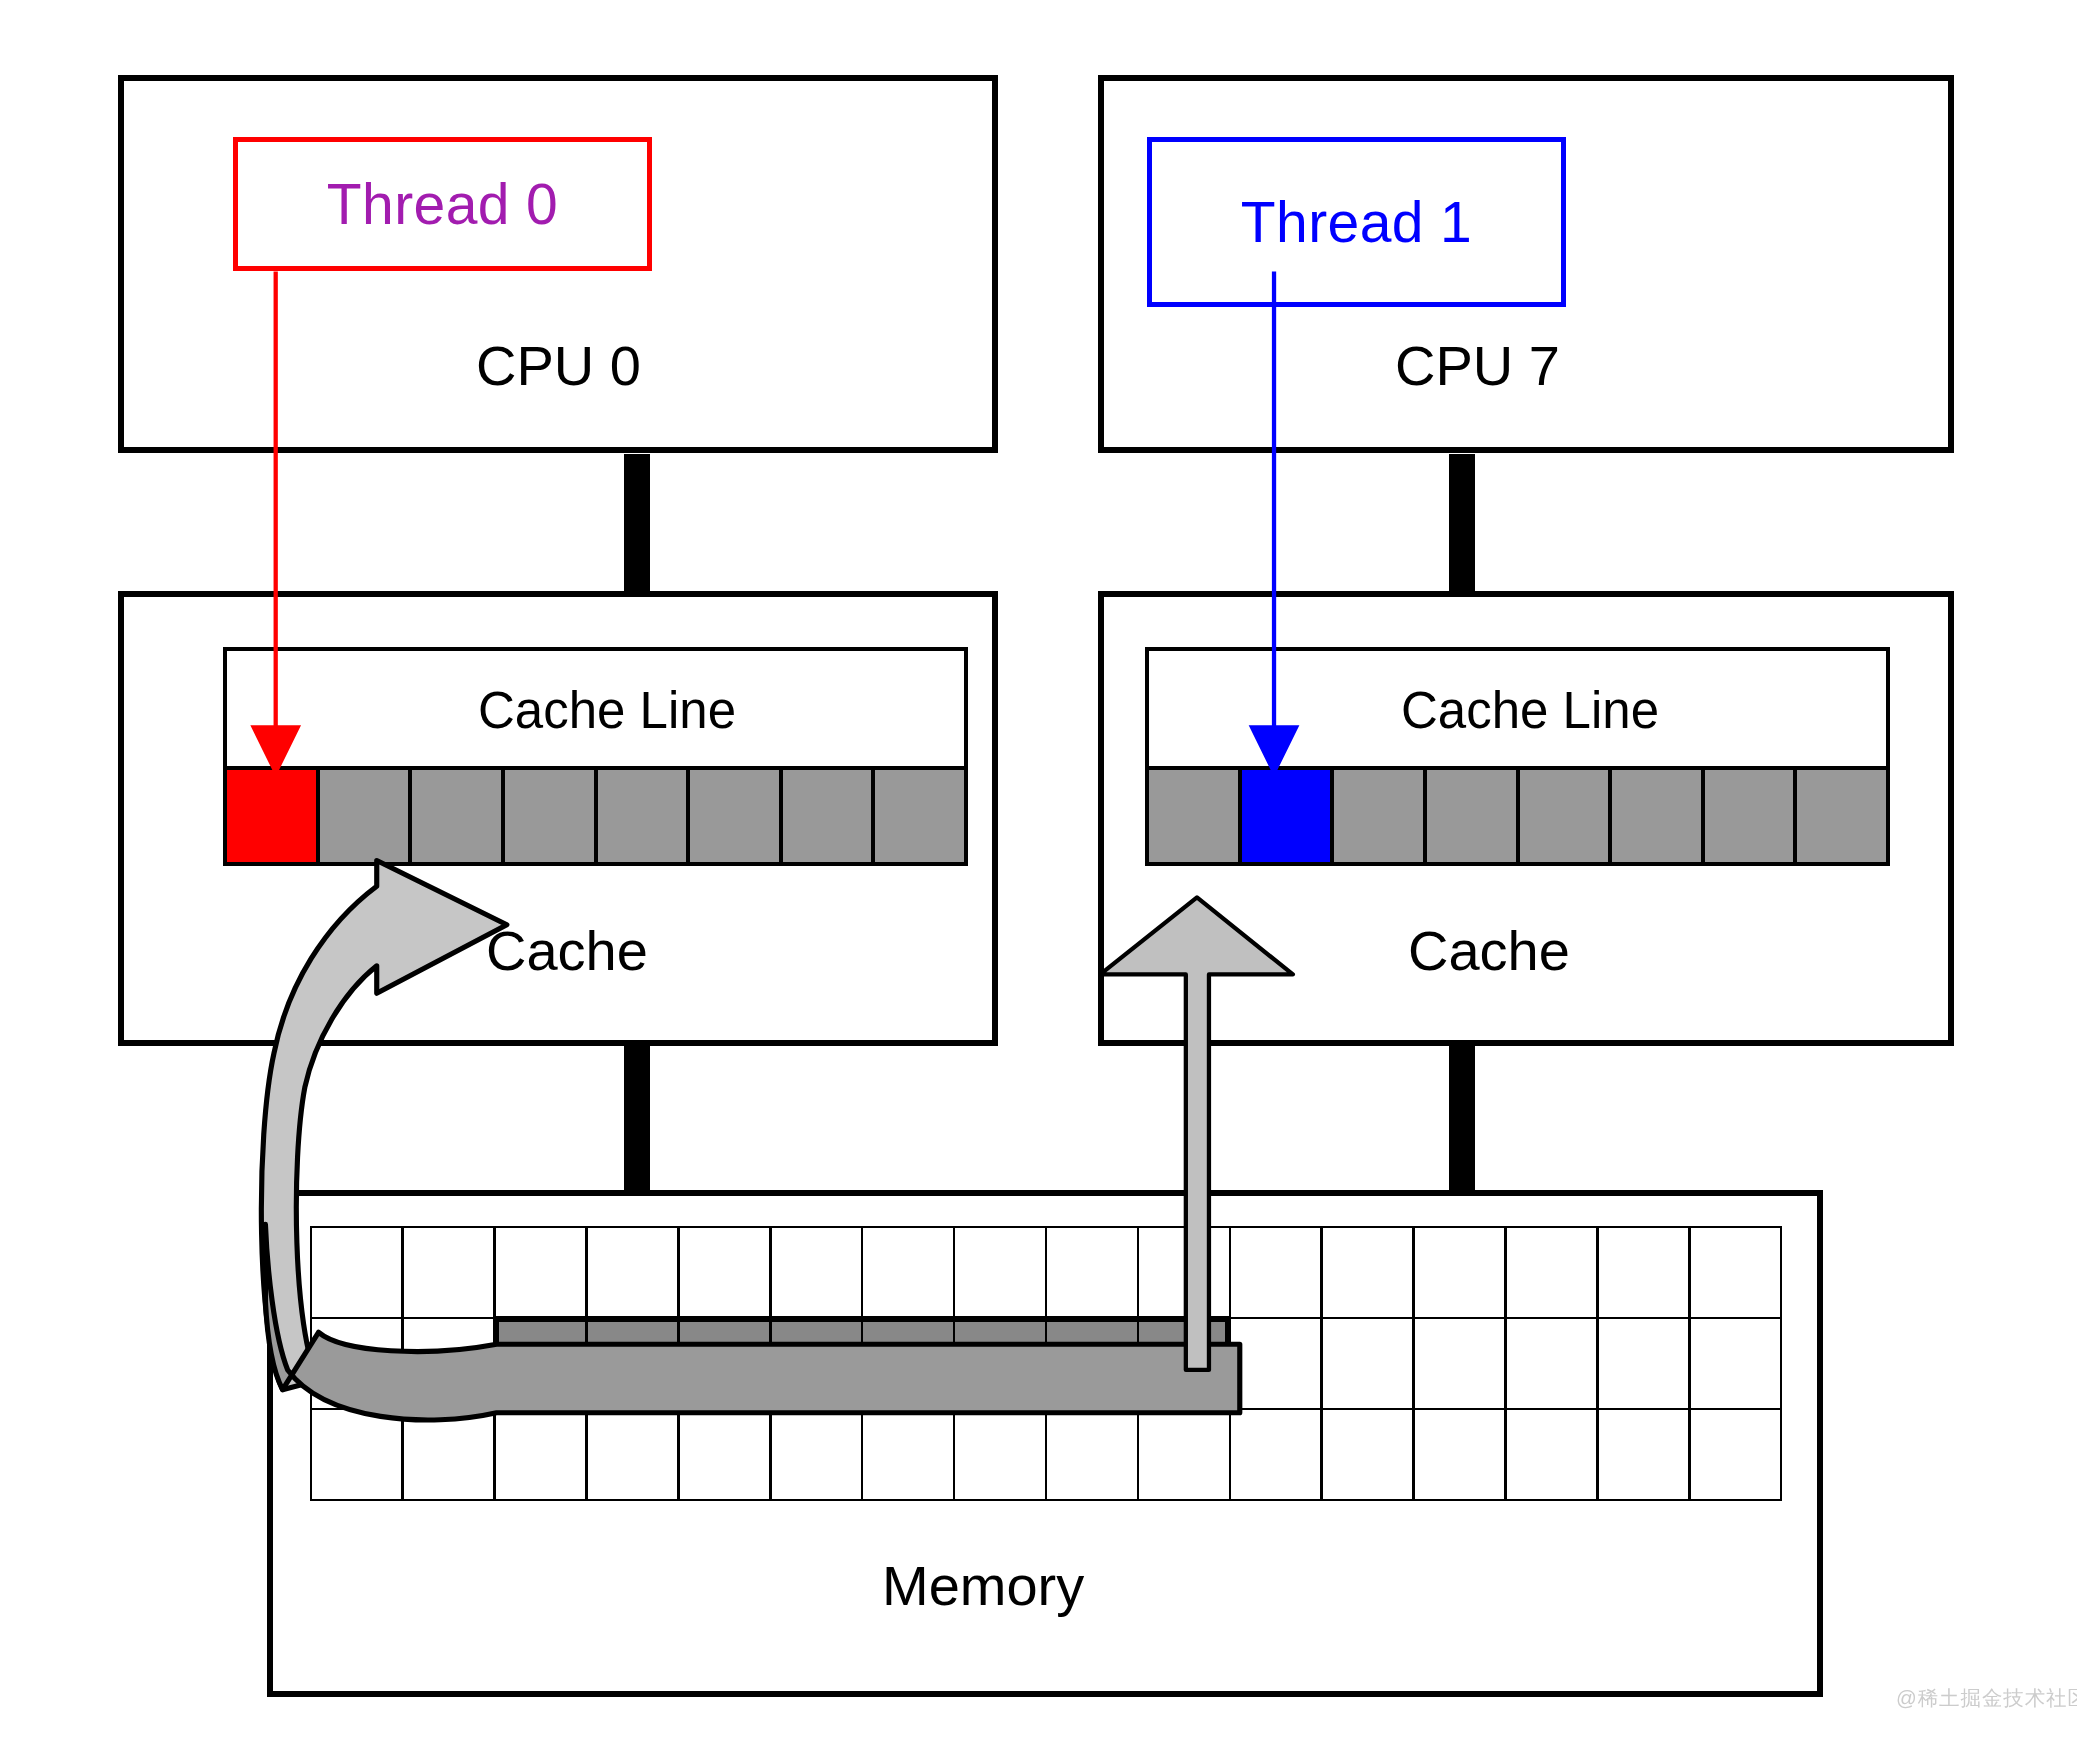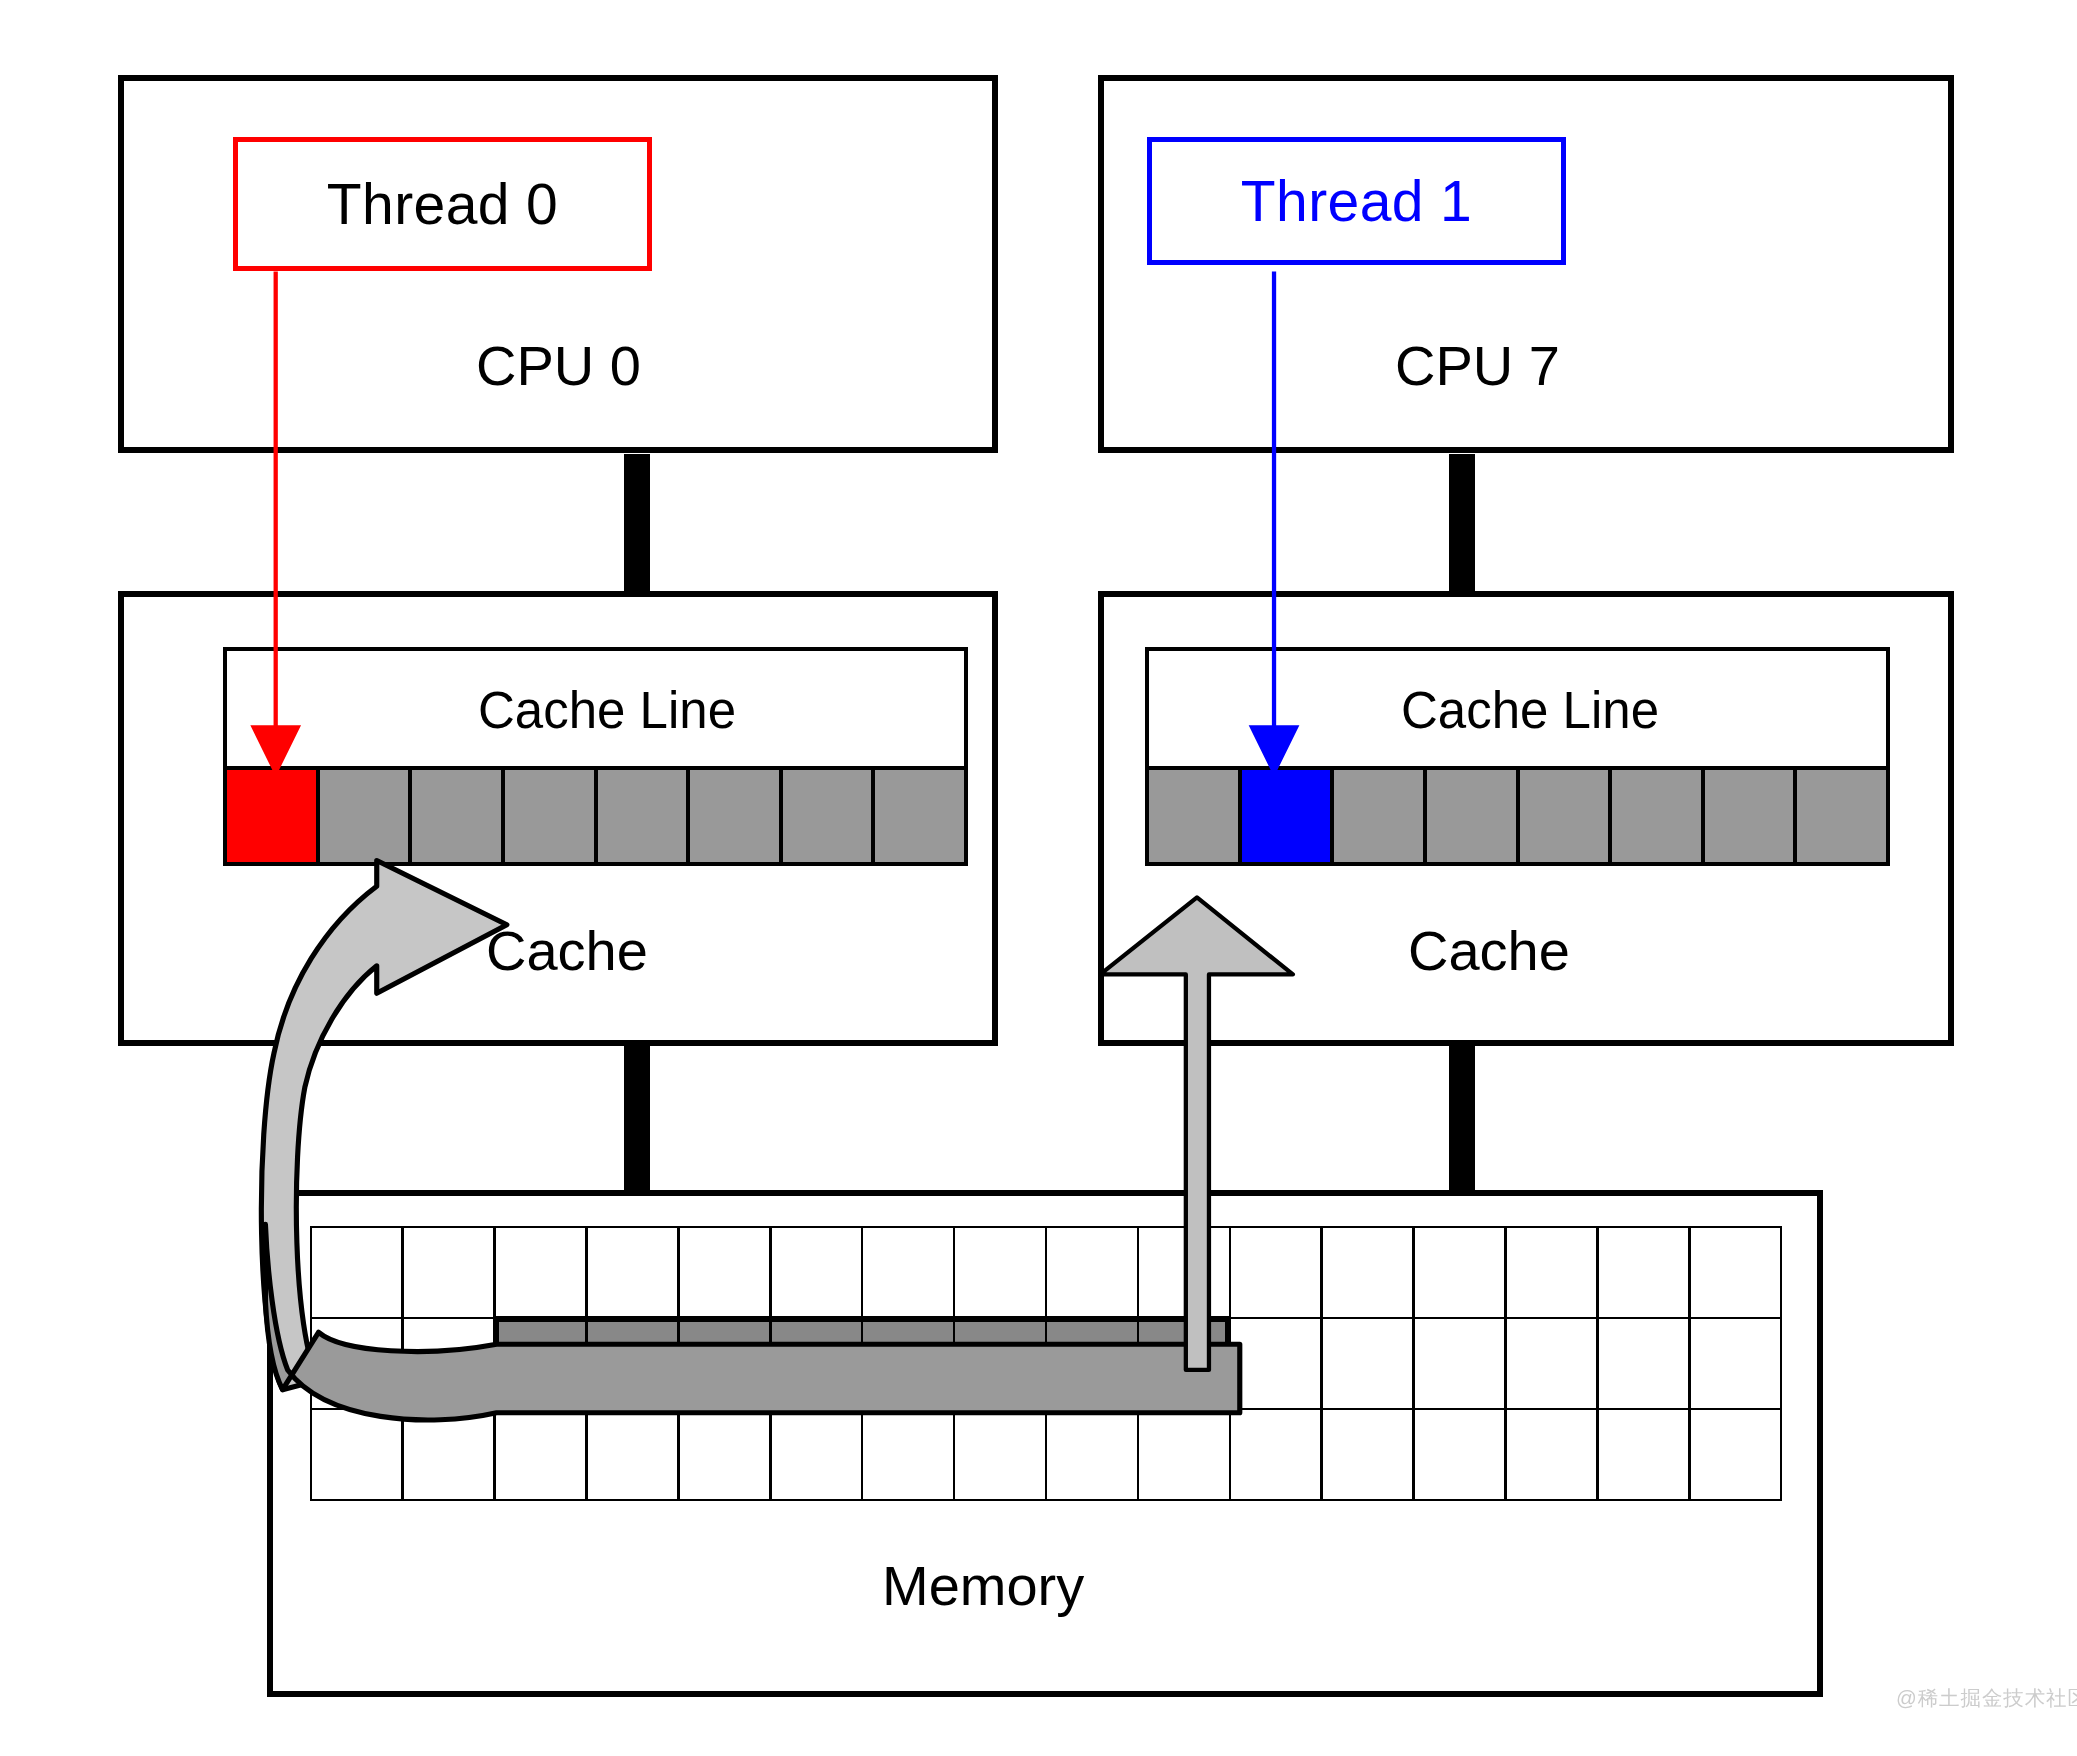--- a/index.html
+++ b/index.html
@@ -35,21 +35,21 @@
     box-sizing: border-box;
     background: #ffffff;
     border: 5.1px solid #ff0000;
     display: flex;
     align-items: center;
     justify-content: center;
   }
   .threadbox.blue { border-color: #0000ff; }
   .thread-label {
     font-size: 57px;
-    color: #000000;
+    color: #a21caf;
     letter-spacing: 0.4px;
     white-space: nowrap;
   }
   .thread-label.blue { color: #0000ff; }
 
   .big-label {
     position: absolute;
     font-size: 56px;
     color: #000000;
     white-space: nowrap;
@@ -157,21 +157,21 @@
     <div class="cell"></div>
     <div class="cell"></div>
   </div>
 
   <div class="big-label" style="left:486px; top:923px;">Cache</div>
 
   <div class="bus" style="left:624px; top:1046px; width:26px; height:146px;"></div>
 
   <div class="hardbox" style="left:1098px; top:75px; width:856px; height:378px;"></div>
 
-  <div class="threadbox blue" style="left:1147px; top:137px; width:419px; height:128px;">
+  <div class="threadbox blue" style="left:1147px; top:137px; width:419px; height:170px;">
     <span class="thread-label blue">Thread 1</span>
   </div>
 
   <div class="big-label" style="left:1395px; top:338px;">CPU 7</div>
 
   <div class="bus" style="left:1449px; top:454px; width:26px; height:137px;"></div>
 
   <div class="hardbox" style="left:1098px; top:591px; width:856px; height:455px;"></div>
 
   <div class="thinbox" style="left:1145px; top:647px; width:745px; height:219px;"></div>

